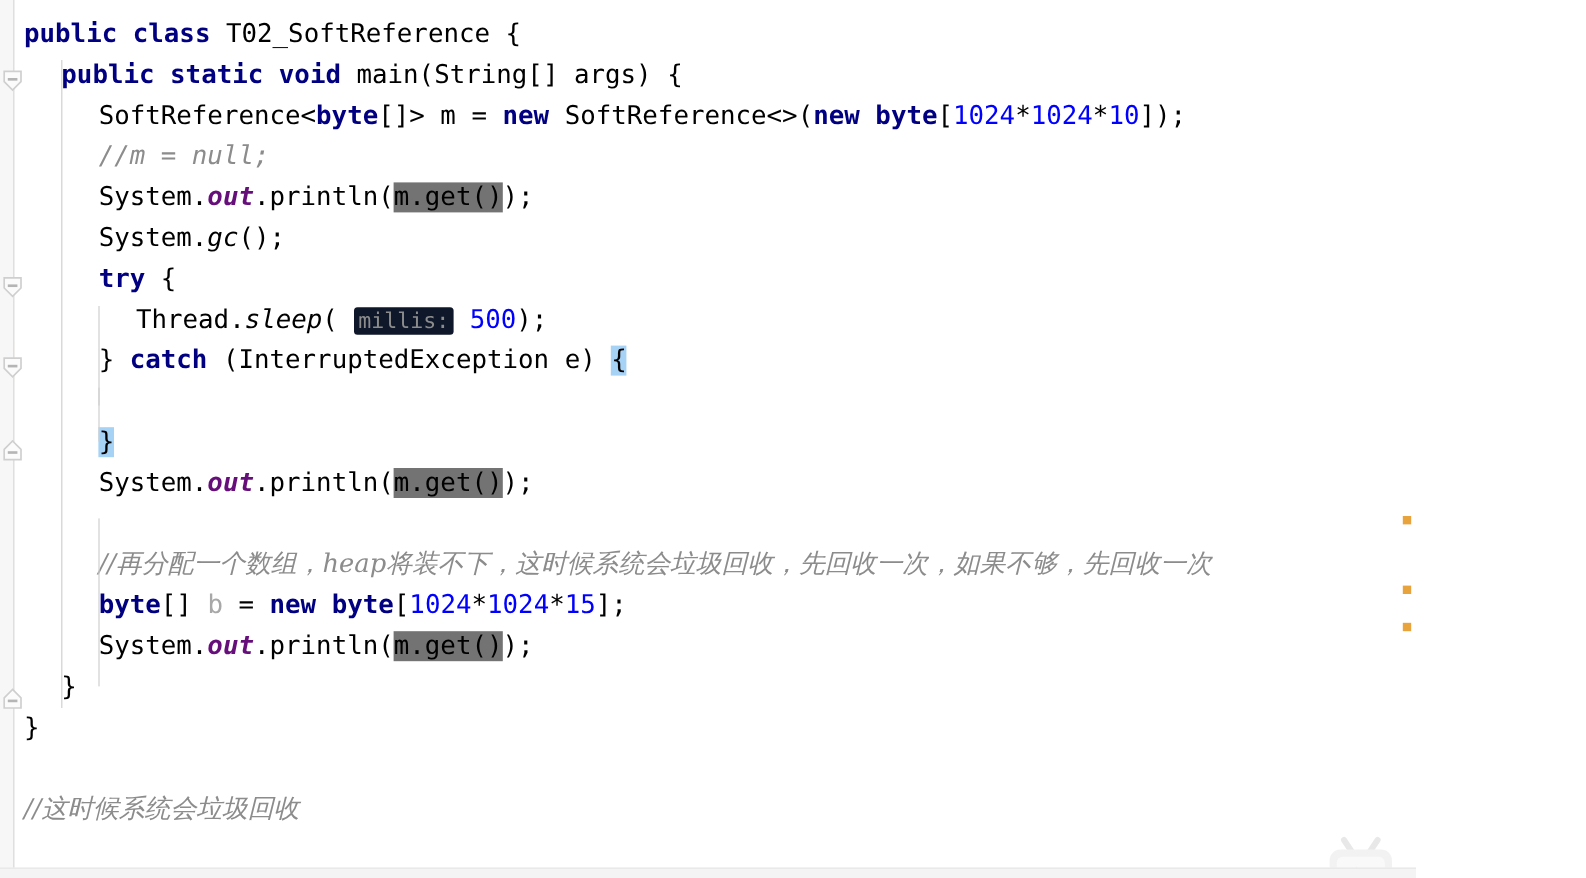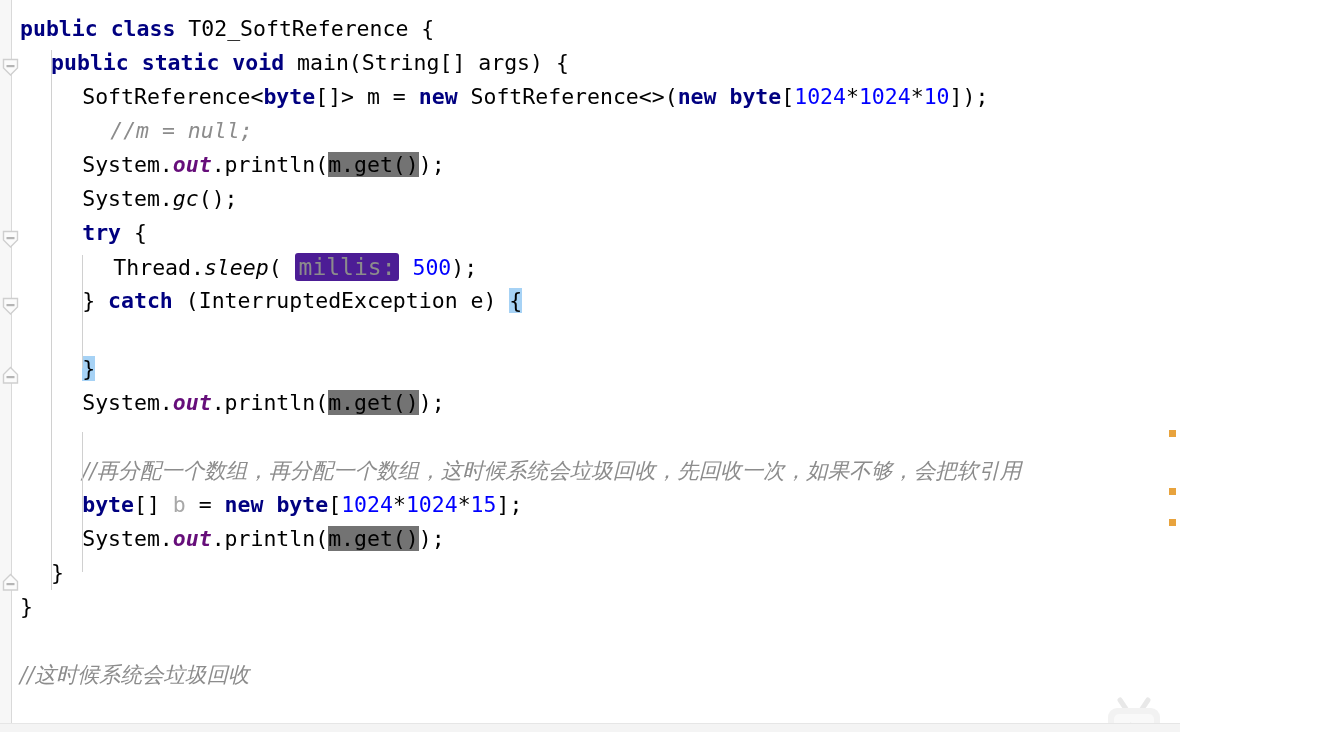--- a/index.html
+++ b/index.html
@@ -92,25 +92,25 @@
   .unused  { color: #a8a8a8; }
 
   
   .hl-usage {
     background: #737373;
   }
   .hl-brace {
     background: #a6d2f5;
   }
   .inlay-hint {
-    background: #4c1d95;
+    background: #0f172a;
     color: #8c8c8c;
     border-radius: 3px;
     padding: 1px 4px 1px 4px;
-    font-size: 23px;
+    font-size: 18px;
   }
 
   
   #error-stripe {
     position: absolute;
     right: 0; top: 0;
     width: 13px;
     height: 732px;
     background: transparent;
     z-index: 8;
@@ -159,30 +159,30 @@
       <div class="indent-guide" style="left: 51.1px; top: 50px; height: 540px;"></div>
       <div class="indent-guide" style="left: 82.2px; top: 255px; height: 83px;"></div>
       <div class="indent-guide" style="left: 82.2px; top: 323px; height: 45px;"></div>
       <div class="indent-guide" style="left: 82.2px; top: 432px; height: 140px;"></div>
     </div>
 
   <div id="code-surface">
       <div class="code-line" id="line-1" style="top: 12px; left: 8px;"><span class="kw">public</span><span class="plain"> </span><span class="kw">class</span><span class="plain"> T02_SoftReference {</span></div>
       <div class="code-line" id="line-2" style="top: 46px; left: 39.1px;"><span class="kw">public</span><span class="plain"> </span><span class="kw">static</span><span class="plain"> </span><span class="kw">void</span><span class="plain"> main(String[] args) {</span></div>
       <div class="code-line" id="line-3" style="top: 80px; left: 70.2px;"><span class="plain">SoftReference&lt;</span><span class="kw">byte</span><span class="plain">[]&gt; m = </span><span class="kw">new</span><span class="plain"> SoftReference&lt;&gt;(</span><span class="kw">new</span><span class="plain"> </span><span class="kw">byte</span><span class="plain">[</span><span class="num">1024</span><span class="plain">*</span><span class="num">1024</span><span class="plain">*</span><span class="num">10</span><span class="plain">]);</span></div>
-      <div class="code-line" id="line-4" style="top: 114px; left: 70.2px; margin-left: 28px;"><span class="cmt">//m = null;</span></div>
+      <div class="code-line" id="line-4" style="top: 114px; left: 70.2px;"><span class="cmt">//m = null;</span></div>
       <div class="code-line" id="line-5" style="top: 148px; left: 70.2px;"><span class="plain">System.</span><span class="stat">out</span><span class="plain">.println(</span><span class="hl-usage">m.get()</span><span class="plain">);</span></div>
       <div class="code-line" id="line-6" style="top: 182px; left: 70.2px;"><span class="plain">System.</span><span class="meth">gc</span><span class="plain">();</span></div>
       <div class="code-line" id="line-7" style="top: 216px; left: 70.2px;"><span class="kw">try</span><span class="plain"> {</span></div>
       <div class="code-line" id="line-8" style="top: 250px; left: 101.3px;"><span class="plain">Thread.</span><span class="meth">sleep</span><span class="plain">(</span><span class="plain"> </span><span class="inlay-hint">millis:</span><span class="plain"> </span><span class="num">500</span><span class="plain">);</span></div>
       <div class="code-line" id="line-9" style="top: 284px; left: 70.2px;"><span class="plain">} </span><span class="kw">catch</span><span class="plain"> (InterruptedException e) </span><span class="hl-brace">{</span></div>
       <div class="code-line" id="line-11" style="top: 352px; left: 70.2px;"><span class="hl-brace">}</span></div>
       <div class="code-line" id="line-12" style="top: 386px; left: 70.2px;"><span class="plain">System.</span><span class="stat">out</span><span class="plain">.println(</span><span class="hl-usage">m.get()</span><span class="plain">);</span></div>
       <div class="code-line" id="line-13" style="top: 420px; left: 8px;"></div>
-      <div class="code-line" id="line-14" style="top: 454px; left: 70.2px;"><span class="cmt-cjk">//再分配一个数组，再分配一个数组，这时候系统会垃圾回收，先回收一次，如果不够，会把软引用</span></div>
+      <div class="code-line" id="line-14" style="top: 454px; left: 70.2px;"><span class="cmt-cjk">//再分配一个数组，heap将装不下，这时候系统会垃圾回收，先回收一次，如果不够，先回收一次</span></div>
       <div class="code-line" id="line-15" style="top: 488px; left: 70.2px;"><span class="kw">byte</span><span class="plain">[] </span><span class="unused">b</span><span class="plain"> = </span><span class="kw">new</span><span class="plain"> </span><span class="kw">byte</span><span class="plain">[</span><span class="num">1024</span><span class="plain">*</span><span class="num">1024</span><span class="plain">*</span><span class="num">15</span><span class="plain">];</span></div>
       <div class="code-line" id="line-16" style="top: 522px; left: 70.2px;"><span class="plain">System.</span><span class="stat">out</span><span class="plain">.println(</span><span class="hl-usage">m.get()</span><span class="plain">);</span></div>
       <div class="code-line" id="line-17" style="top: 556px; left: 39.1px;"><span class="plain">}</span></div>
       <div class="code-line" id="line-18" style="top: 590px; left: 8px;"><span class="plain">}</span></div>
       <div class="code-line" id="line-19" style="top: 624px; left: 8px;"></div>
       <div class="code-line" id="line-20" style="top: 658px; left: 8px;"><span class="cmt-cjk">//这时候系统会垃圾回收</span></div>
     </div>
 
   <div id="gutter"></div>
   <div id="fold-markers">

